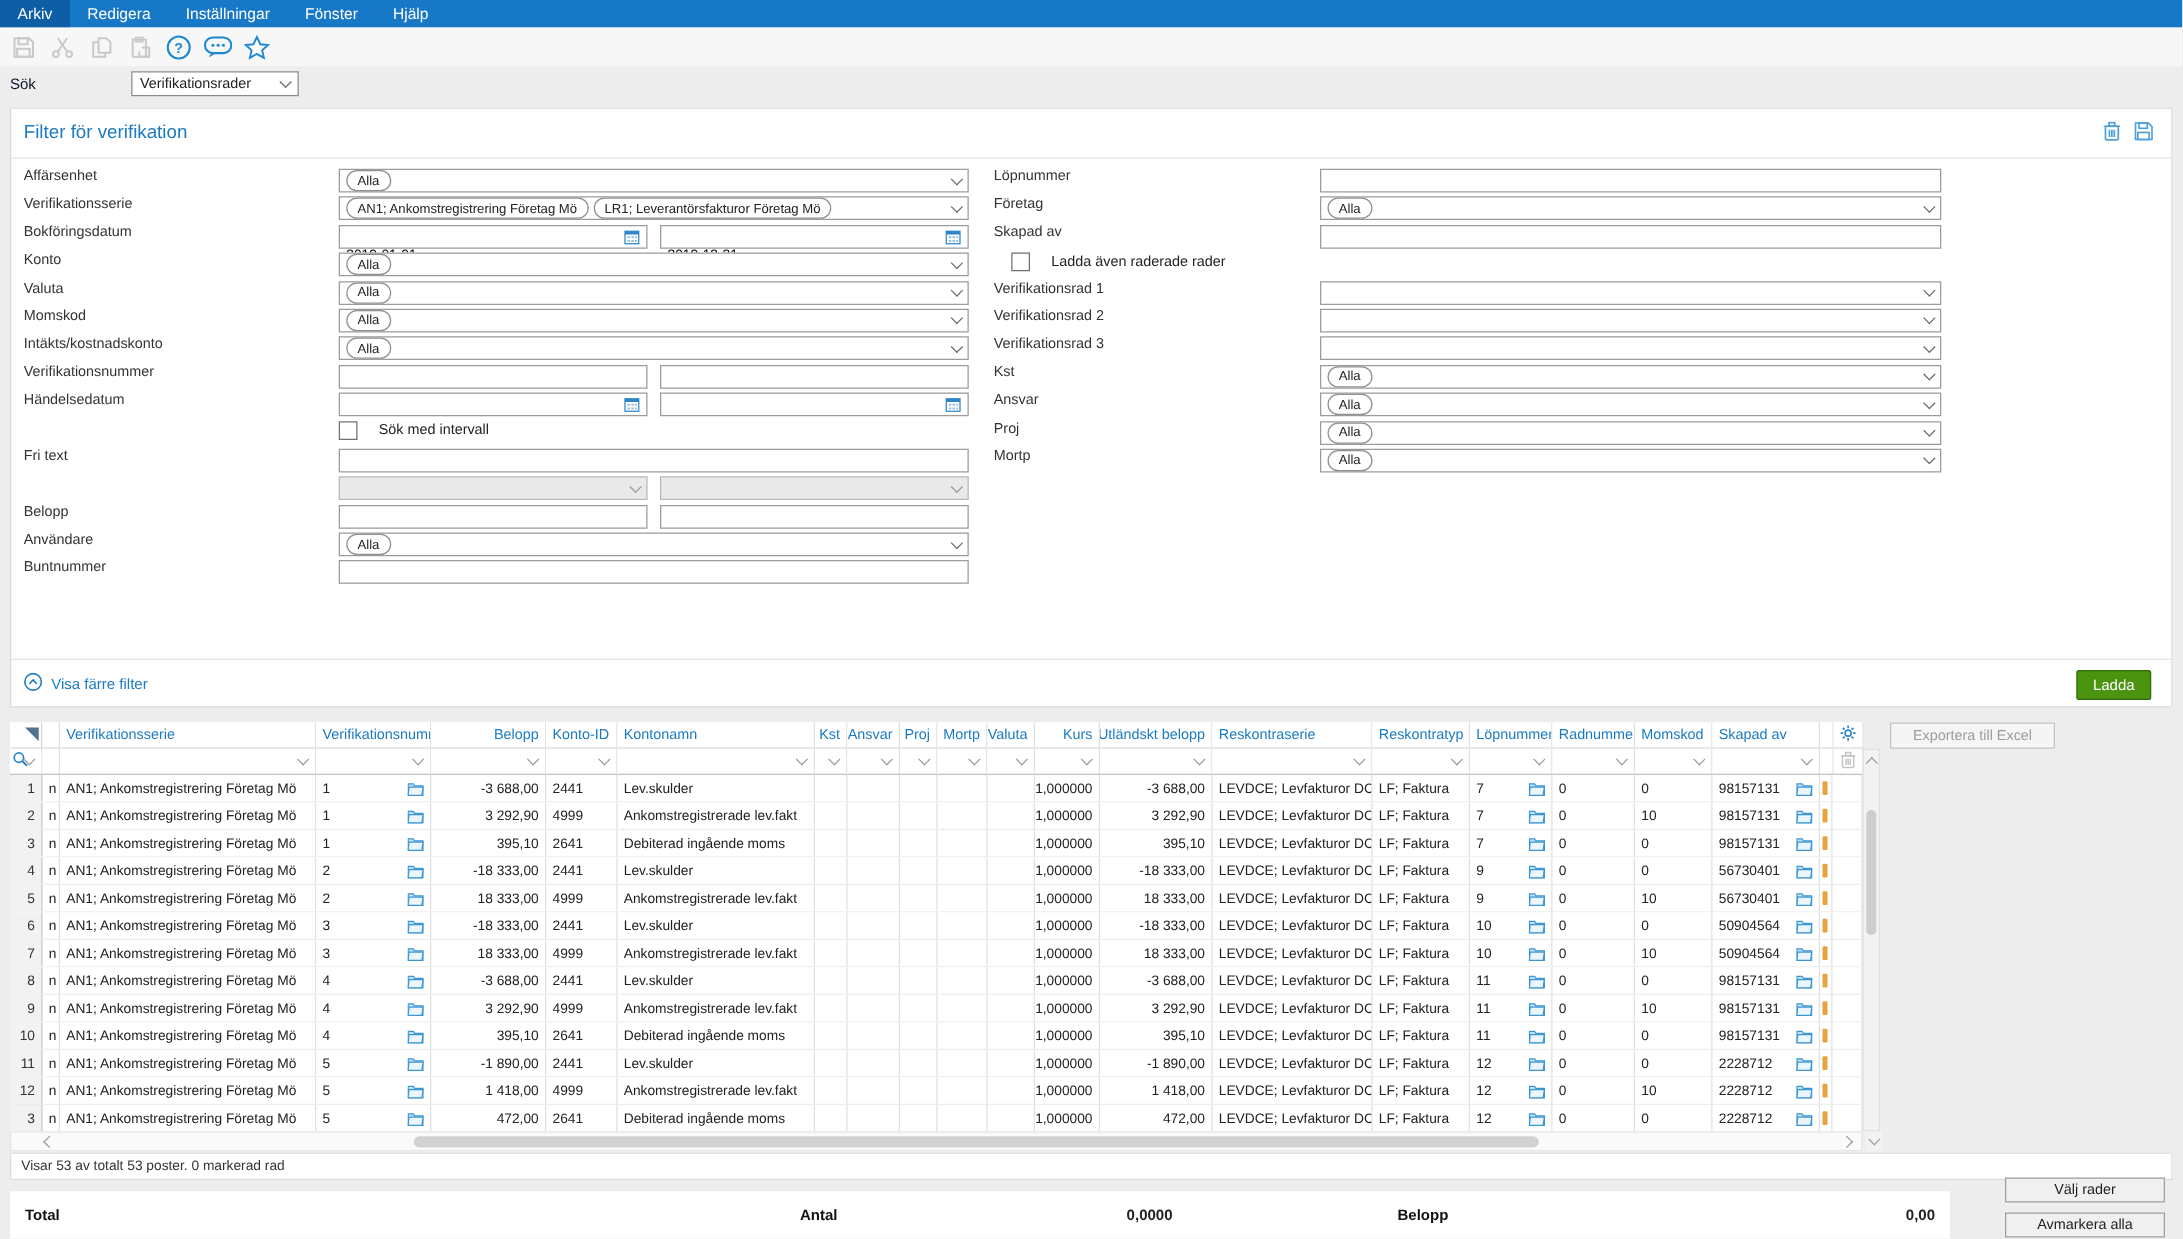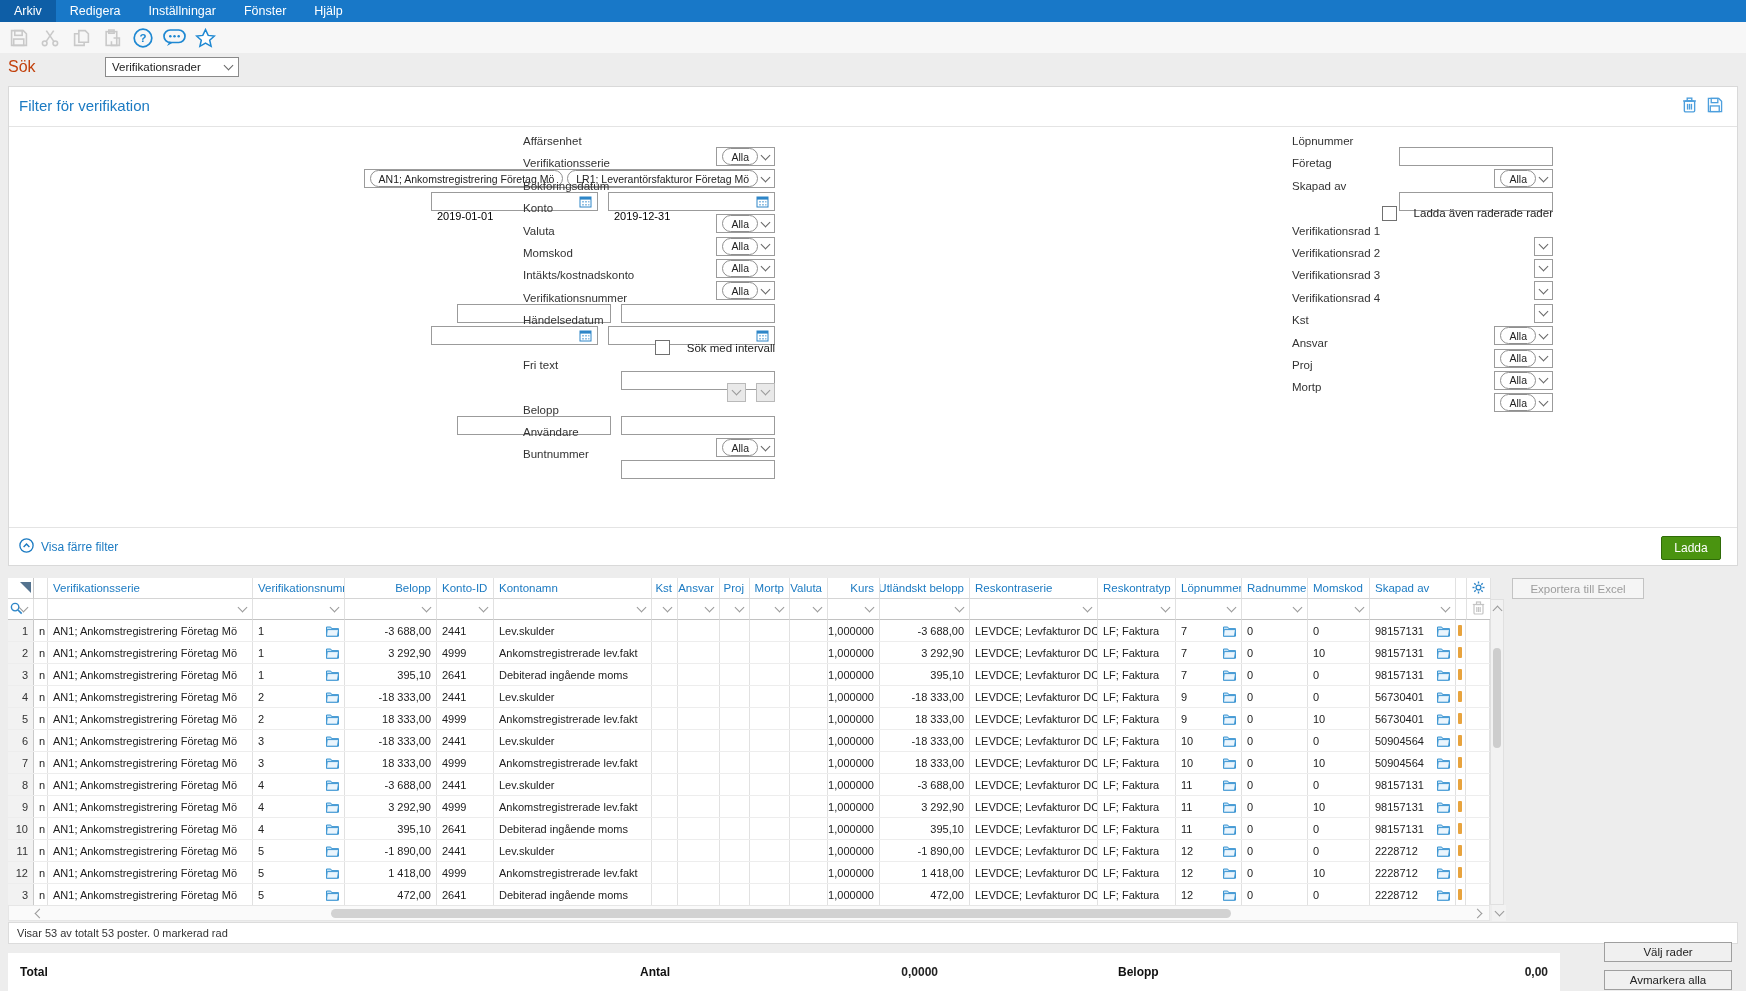--- a/index.html
+++ b/index.html
@@ -10,41 +10,41 @@
   #menubar{position:absolute;left:0;top:0;width:100%;height:22px;background:#1878c8;display:flex;align-items:stretch;}
   .mi{color:#fff;font-size:12.5px;padding:0 14px;display:flex;align-items:center;cursor:default;}
   .mi.active{background:#0e5ea6;}
 
   
   #toolbar{position:absolute;left:0;top:22px;width:100%;height:31px;background:#f7f7f7;display:flex;align-items:center;gap:5px;padding-left:6px;box-sizing:border-box;}
   .tbtn{width:26px;height:26px;display:flex;align-items:center;justify-content:center;}
 
   
   #searchrow{position:absolute;left:0;top:53px;width:100%;height:27px;display:flex;align-items:center;}
-  #searchrow .slbl{margin-left:8px;width:97px;font-size:16px;color:#c2410c;}
+  #searchrow .slbl{margin-left:8px;width:97px;font-size:12px;color:#0f172a;}
   .selbox{width:134px;height:20px;background:#fff;border:1px solid #8a8a8a;display:flex;align-items:center;padding:0 6px;box-sizing:border-box;font-size:11.5px;}
   .selbox .c{margin-left:auto;}
 
   
   .c{display:inline-block;width:6px;height:6px;border:solid #666;border-width:0 1.4px 1.4px 0;flex:none;}
   .c.down{transform:rotate(45deg);margin-top:-3px;}
   .c.up{transform:rotate(-135deg);margin-top:3px;}
   .c.left{transform:rotate(135deg);}
   .c.right{transform:rotate(-45deg);}
   .c.lite{border-color:#999;}
 
   
   #panel{position:absolute;left:8px;top:86px;width:1730px;height:480px;background:#fff;border:1px solid #d9d9d9;box-sizing:border-box;}
   #paneltitle{position:absolute;left:10px;top:10px;font-size:15px;color:#1b7ac2;}
   #panelicons{position:absolute;right:14px;top:10px;display:flex;gap:10px;}
   #paneldiv{position:absolute;left:0;top:39px;width:100%;border-top:1px solid #e4e4e4;}
   #fields{position:absolute;left:0;top:48px;right:0;}
   #fcol-left{position:absolute;left:10px;top:0;width:756px;}
   #fcol-right{position:absolute;left:786px;top:0;width:758px;}
-  .frow{height:22.4px;display:flex;align-items:flex-end;flex-direction:column;}
+  .frow{height:22.4px;display:flex;align-items:flex-start;}
   .flabel{font-size:11.5px;color:#333;flex:none;}
   #fcol-left .flabel{width:252px;}
   #fcol-right .flabel{width:261px;}
   .fctrl{flex:1;display:flex;gap:10px;align-items:center;min-width:0;}
   .box{height:19px;background:#fff;border:1px solid #9b9b9b;display:flex;align-items:center;padding:0 5px;box-sizing:border-box;font-size:11px;}
   .grow{flex:1;min-width:0;}
   .half{flex:1;min-width:0;}
   .box input{border:none;outline:none;flex:1;min-width:0;font:inherit;font-size:11px;background:transparent;padding:0;margin-top:29px;}
   .box.dis{background:#e9e9e9;border-color:#b9b9b9;}
   .pill{border:1px solid #8f8f8f;border-radius:9px;height:15px;display:flex;align-items:center;padding:0 8px;font-size:10.5px;margin-right:4px;background:#fff;white-space:nowrap;flex:none;}
@@ -451,28 +451,20 @@
           </div>
           <div class="frow">
             <div class="flabel">Verifikationsrad 3</div>
             <div class="fctrl">
               <div class="box grow">
                 <span class="c down" style="margin-left: auto;"></span>
               </div>
             </div>
           </div>
           <div class="frow">
-            <div class="flabel">Verifikationsrad 4</div>
-            <div class="fctrl">
-              <div class="box grow">
-                <span class="c down" style="margin-left: auto;"></span>
-              </div>
-            </div>
-          </div>
-          <div class="frow">
             <div class="flabel">Kst</div>
             <div class="fctrl">
               <div class="box grow">
                 <span class="pill">Alla</span>
                 <span class="c down" style="margin-left: auto;"></span>
               </div>
             </div>
           </div>
           <div class="frow">
             <div class="flabel">Ansvar</div>

